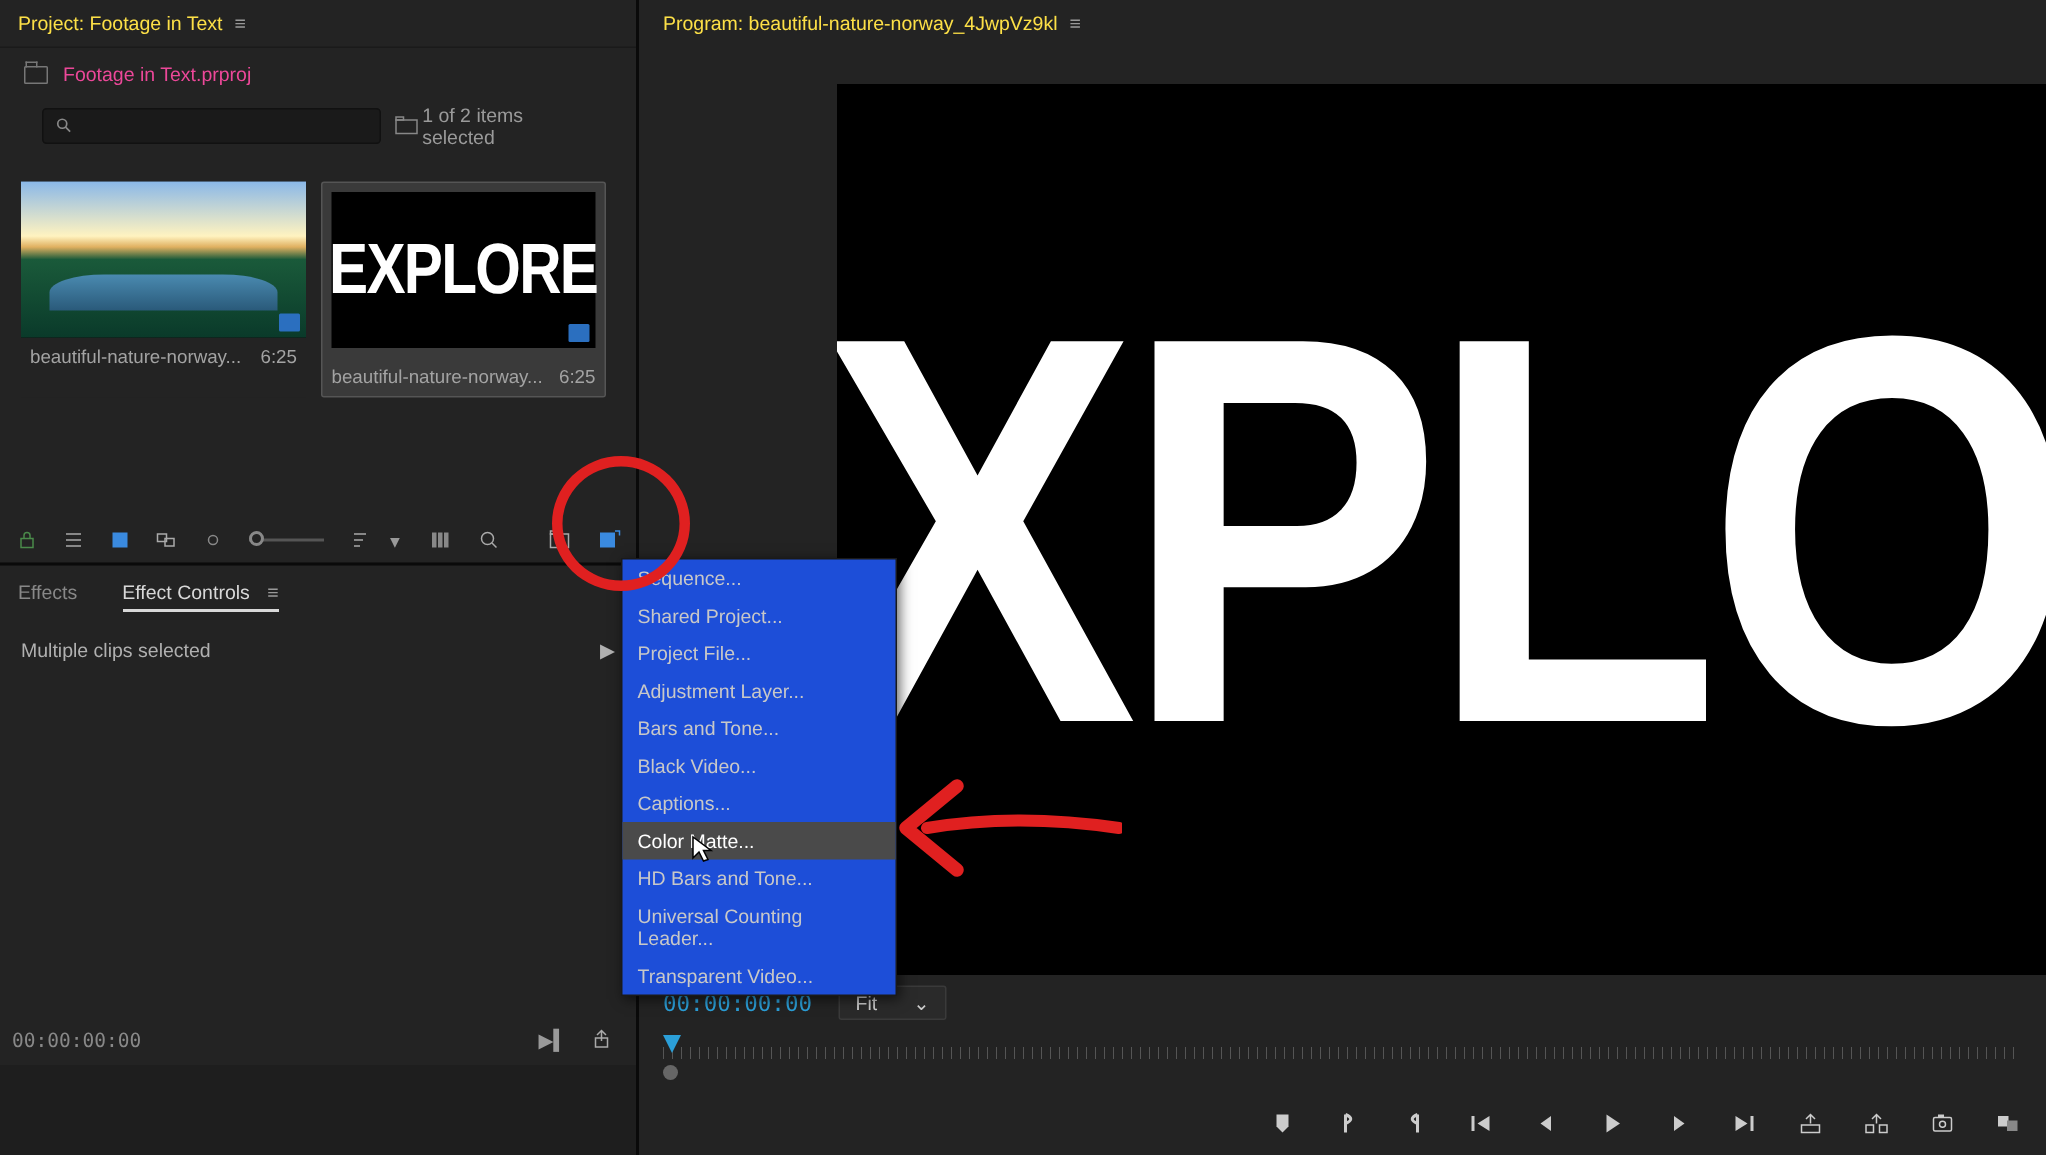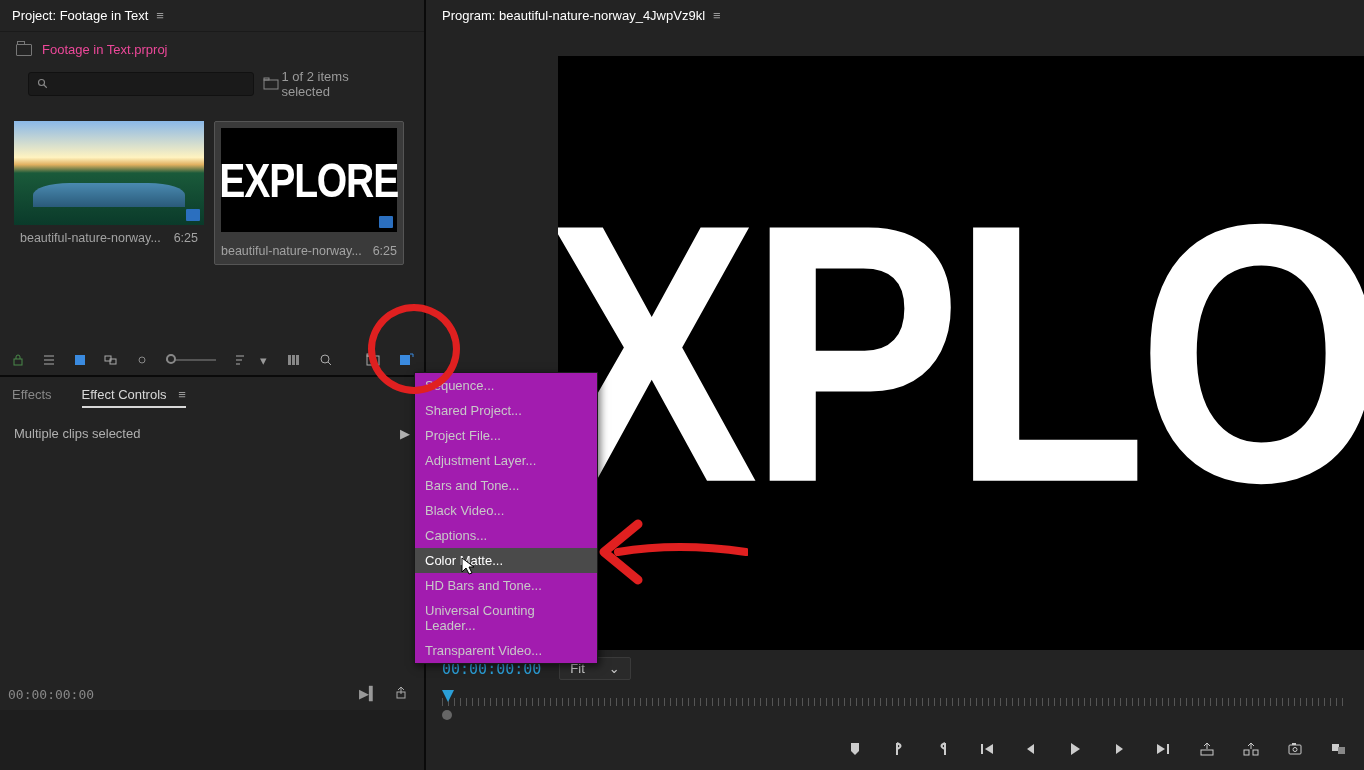--- a/index.html
+++ b/index.html
@@ -20,21 +20,21 @@
   position: absolute;
   left: 0; top: 0;
   width: 424px; height: 375px;
   background: #232323;
 }
 .panel-title-row {
   display: flex; align-items: center;
   padding: 8px 12px;
   border-bottom: 1px solid #1a1a1a;
 }
-.panel-title { color: #ffffff; font-size: 13px; }
+.panel-title { color: #fde047; font-size: 13px; }
 .menu-glyph { margin-left: 8px; color: #999; cursor: pointer; }
 
 .proj-file-row {
   display: flex; align-items: center;
   padding: 10px 16px 6px 16px;
   color: #ec4899;
 }
 .folder-icon { width: 16px; height: 12px; border: 1px solid #777; border-radius: 1px; margin-right: 10px; position: relative; }
 .folder-icon::before { content: ''; position: absolute; top: -4px; left: 0; width: 6px; height: 3px; border: 1px solid #777; border-bottom: none; }
 
@@ -121,21 +121,21 @@
 .zoom-handle { position:absolute; bottom: 0; left: 0; width: 10px; height: 10px; border-radius:50%; background:#666; }
 
 .transport { position:absolute; bottom: 12px; right: 16px; display:flex; gap: 26px; align-items:center; }
 .transport .tbtn svg { width:16px; height:16px; }
 
 
 .context-menu {
   position: absolute;
   left: 414px; top: 372px;
   width: 184px;
-  background: #a21caf;
+  background: #1d4ed8;
   border: 1px solid #1a1a1a;
   box-shadow: 2px 2px 8px rgba(0,0,0,0.6);
   z-index: 100;
 }
 .ctx-item { padding: 5px 10px; color:#c8c8c8; cursor:pointer; font-size:13px; }
 .ctx-item.highlight { background:#4a4a4a; color:#fff; }
 
 
 .anno-circle {
   position:absolute; left: 368px; top: 304px; width: 92px; height: 90px;

